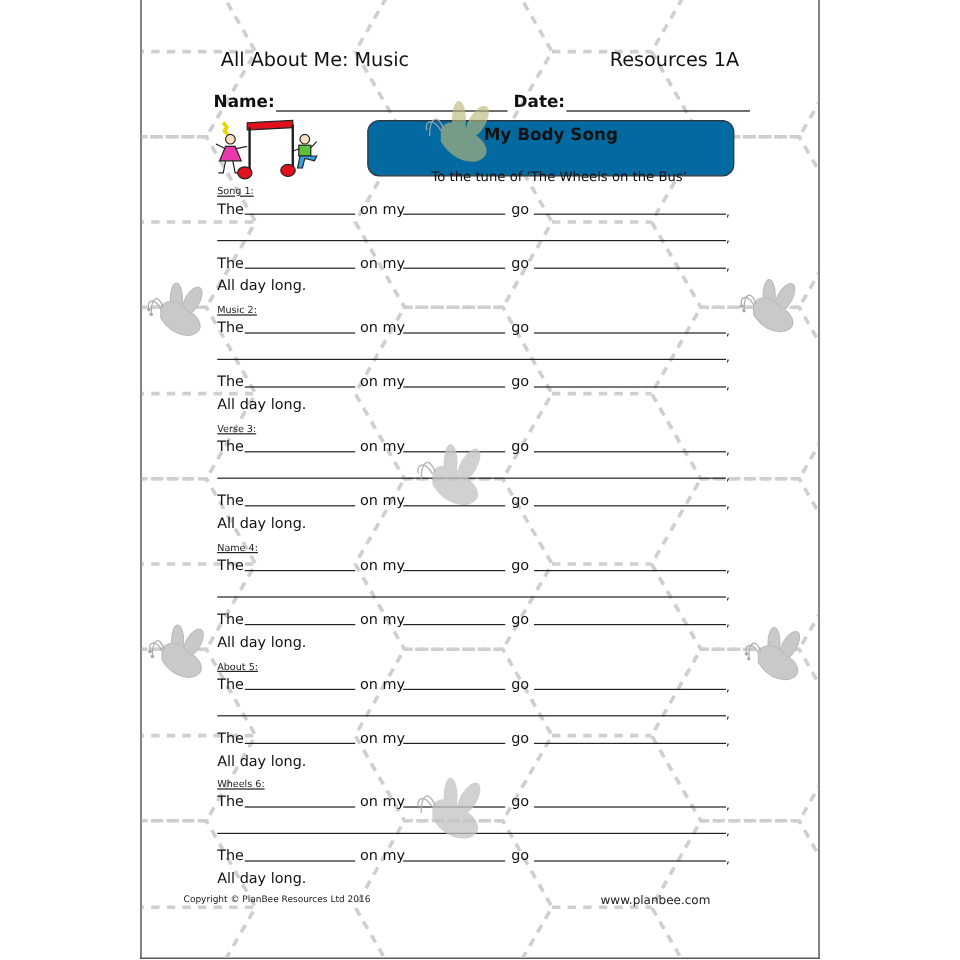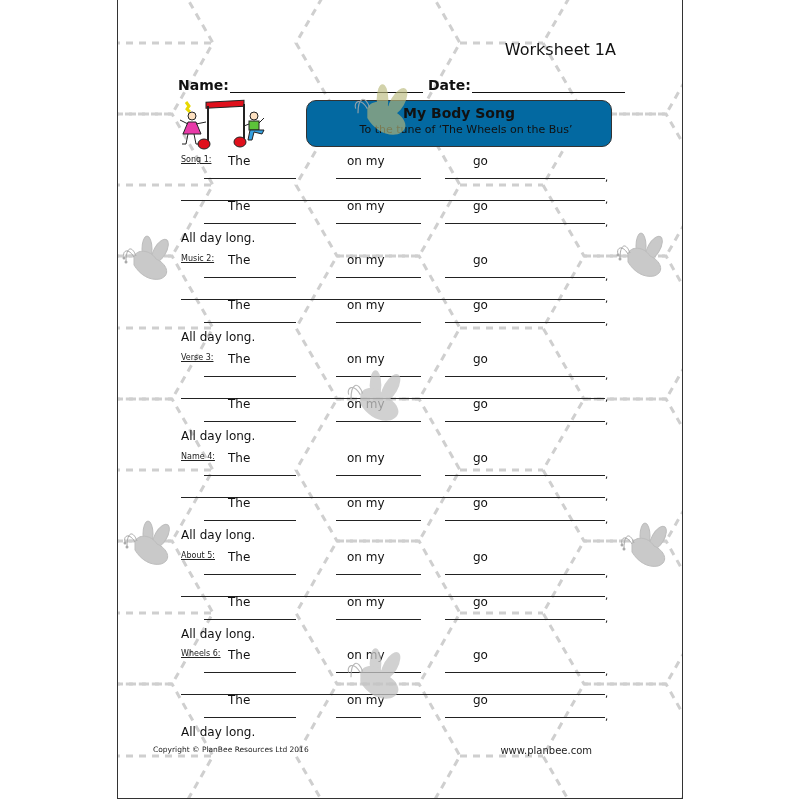--- a/index.html
+++ b/index.html
@@ -16,28 +16,28 @@
   .hdr-title { position: absolute; left: 66px; top: 40px; font-size: 16px; color: #111; font-family: "DejaVu Sans", sans-serif; }
   .hdr-ws { position: absolute; right: 66px; top: 40px; font-size: 16px; color: #111; }
   .field-label { position: absolute; top: 77px; font-weight: bold; font-size: 14px; color: #111; }
   .field-line { position: absolute; top: 92px; height: 0; border-bottom: 1.5px solid #111; }
 
   .banner {
     position: absolute; left: 188px; top: 100px; width: 304px; height: 45px;
     background: #0369a1; border: 1.5px solid #333; border-radius: 10px; text-align: center;
   }
   .banner-title { display: block; font-weight: bold; font-size: 14px; margin-top: 4px; color: #111; }
-  .banner-sub { display: block; font-size: 11px; margin-top: 2px; color: #111; padding-left: 14px; }
+  .banner-sub { display: block; font-size: 11px; margin-top: 20px; color: #111; padding-left: 14px; }
 
   .clipart { position: absolute; left: 56px; top: 96px; width: 92px; height: 56px; }
 
   .verse { position: absolute; left: 63px; width: 430px; height: 98px; }
   .verse-label { position: absolute; left: 0; top: 0; font-size: 8px; text-decoration: underline; color: #222; }
   .vline { position: absolute; left: 0; width: 430px; height: 16px; font-size: 12px; color: #111; }
-  .vline .w { position: absolute; bottom: 13px; margin-left: 47px; }
+  .vline .w { position: absolute; bottom: 0; }
   .vline .blank { position: absolute; bottom: 2px; border-bottom: 1px solid #222; height: 0; }
   .vline .comma { position: absolute; bottom: -2px; font-size: 10px; }
   .vday { position: absolute; left: 0; font-size: 12px; color: #111; }
 
   .footer-left { position: absolute; left: 35px; top: 745px; font-size: 7.5px; color: #222; }
   .footer-right { position: absolute; right: 90px; top: 745px; font-size: 10px; color: #222; }
 </style>
 </head>
 <body>
 
@@ -131,21 +131,22 @@
     <g fill="none" stroke="#aaa" stroke-width="1">
       <path d="M14 22 C 8 12, 2 16, 4 22"></path>
       <path d="M16 21 C 12 10, 6 12, 6 26"></path>
     </g>
     <circle cx="4" cy="23" r="1.5" fill="#aaa"></circle>
       <circle cx="6" cy="27" r="1.5" fill="#aaa"></circle>
   </svg>
 
   <div class="content">
 
-    <div class="hdr-ws">Worksheet 1A</div>
+    <div class="hdr-title">All About Me: Music</div>
+    <div class="hdr-ws">Resources 1A</div>
 
     <div class="field-label" style="left:60px;">Name:</div>
     <div class="field-line" style="left:112px; width:193px;"></div>
     <div class="field-label" style="left:310px;">Date:</div>
     <div class="field-line" style="left:354px; width:153px;"></div>
 
     <svg class="clipart" viewBox="0 0 92 56">
 
       <path d="M12 6 l3 4 l-2 3 l3 3" stroke="#e8d800" stroke-width="3" fill="none"></path>
       <circle cx="18" cy="20" r="4" fill="#fde0c0" stroke="#222" stroke-width="1"></circle>

